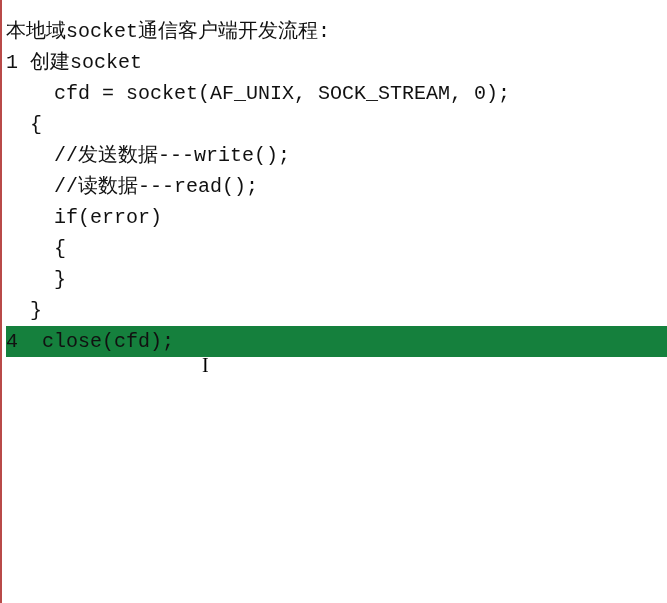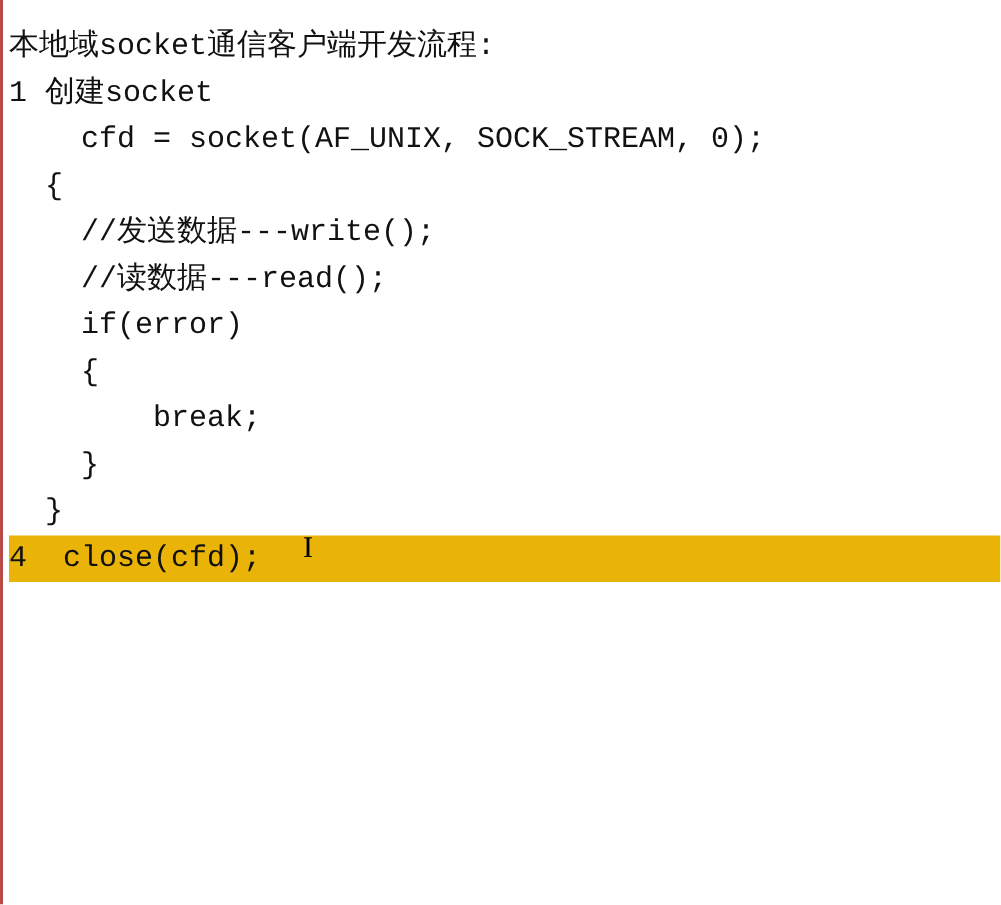--- a/index.html
+++ b/index.html
@@ -17,21 +17,21 @@
     position: relative;
     width: 667px;
     height: 603px;
     border-left: 2px solid #b94a48;
     padding: 16px 0 0 4px;
   }
   .line {
     white-space: pre;
   }
   .highlight {
-    background: #eab308;
+    background: #15803d;
     display: block;
   }
   .cursor {
     position: absolute;
     font-family: "Times New Roman", serif;
     font-size: 20px;
     color: #000;
     left: 200px;
     top: 350px;
     pointer-events: none;
@@ -45,21 +45,20 @@
   <div class="line">本地域socket通信客户端开发流程:</div>
   <div class="line">1 创建socket</div>
   <div class="line">    cfd = socket(AF_UNIX, SOCK_STREAM, 0);</div>
   <div class="line">  {</div>
   <div class="line">    //发送数据---write();</div>
   <div class="line"></div>
   <div class="line">    //读数据---read();</div>
   <div class="line">    if(error)</div>
   <div class="line">    {</div>
   <div class="line"></div>
-  <div class="line">        break;</div>
   <div class="line">    }</div>
   <div class="line"></div>
   <div class="line">  }</div>
   <div class="line"></div>
   <div class="line highlight">4  close(cfd);</div>
 
   <span class="cursor">I</span>
 </div>
 
 </body></html>

